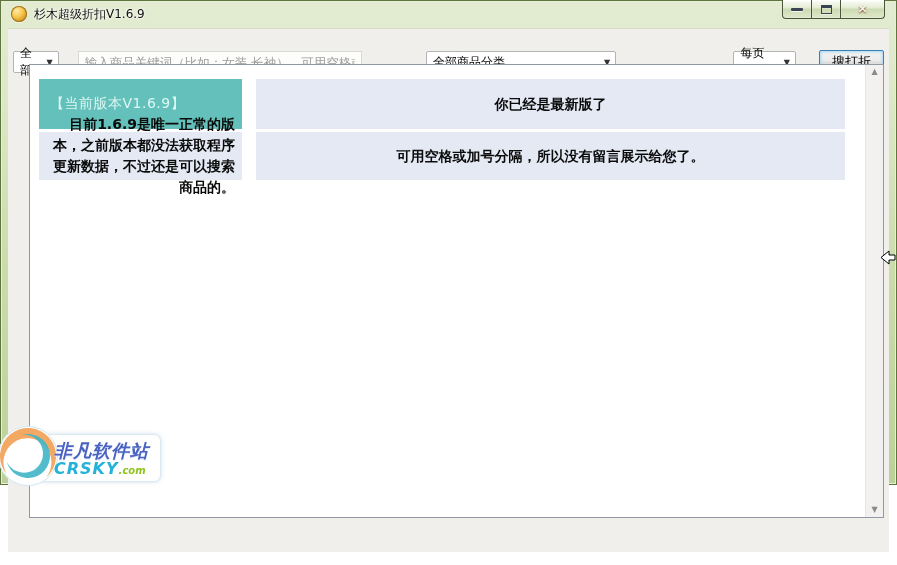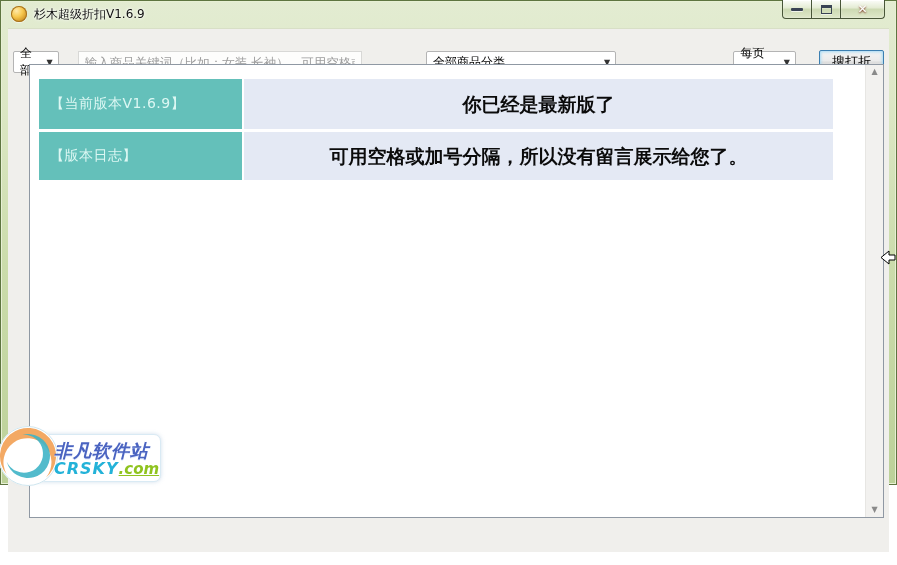--- a/index.html
+++ b/index.html
@@ -52,33 +52,33 @@
     border:1px solid #3c7fb1;background:linear-gradient(180deg,#f4f4f4 0%,#ebebeb 45%,#dddddd 50%,#e9e9e9 100%);
     box-shadow:inset 0 0 3px 1px #a6d9f4;font-family:"DejaVu Sans","Liberation Sans",sans-serif;}
 
   
   .browser-panel{position:absolute;left:21px;top:36px;width:855px;height:454px;background:#fff;border:1px solid #8f98a3;}
   .scrollbar{position:absolute;right:0;top:0;bottom:0;width:18px;background:#f2f1ef;border-left:1px solid #e7e6e3;
     display:flex;flex-direction:column;justify-content:space-between;align-items:center;padding:3px 0;}
   .sb-arrow{font-size:8px;color:#8a8a8a;line-height:1;cursor:pointer;}
 
   .info-table{position:absolute;left:9px;top:14px;width:798px;display:grid;
-    grid-template-columns:203px 589px;grid-template-rows:50px 48px 69px;gap:3px 2px;}
+    grid-template-columns:203px 589px;grid-template-rows:50px 48px 69px;gap:3px 14px;}
   .cell-label{background:var(--teal);color:var(--teal-text);font-size:14px;display:flex;align-items:center;padding-left:11px;letter-spacing:.5px;}
-  .cell-content{background:var(--row-bg);color:#0b0b0b;font-weight:bold;font-size:19px;display:flex;align-items:center;justify-content:center;text-align:right;padding:0 7px;line-height:1.5;}
+  .cell-content{background:var(--row-bg);color:#0b0b0b;font-weight:bold;font-size:14px;display:flex;align-items:center;justify-content:center;text-align:right;padding:0 7px;line-height:1.5;}
 
   
   .watermark{position:absolute;left:0;bottom:0;width:164px;height:62px;z-index:60;}
   .wm-plate{position:absolute;left:13px;bottom:3px;width:148px;height:48px;background:#fff;border:1px solid #d9eaf4;border-radius:7px;
     box-shadow:0 0 4px rgba(120,160,200,.35);}
   .wm-circle{position:absolute;left:-3px;bottom:-4px;width:62px;height:66px;}
   .wm-text{position:absolute;left:54px;bottom:7px;width:106px;line-height:1.05;font-style:italic;white-space:nowrap;}
   .wm-site{display:block;color:#4a63c0;font-weight:bold;font-size:18px;letter-spacing:1px;text-shadow:0 1px 0 #dfe8ff;margin-top:23px;}
   .wm-domain{color:#23b2d8;font-weight:bold;font-size:16px;letter-spacing:1px;text-align:right;}
-  .wm-tld{color:#8fc31f;font-weight:bold;font-size:15px;text-decoration:underline;}
+  .wm-tld{color:#8fc31f;font-weight:bold;font-size:10px;}
 
   
   .cursor{position:absolute;left:880px;top:250px;z-index:70;}
 </style>
 </head>
 <body>
 
 <div class="window">
 
   <div class="titlebar">
@@ -117,21 +117,21 @@
         <span>每页20条</span>
         <span class="chev">▼</span>
       </div>
       <button class="search-btn">搜打折</button>
     </div>
 
     <div class="browser-panel">
       <div class="info-table">
         <div class="cell-label">【当前版本V1.6.9】</div>
         <div class="cell-content">你已经是最新版了</div>
-        <div class="cell-label">【版本日志】</div>
+        <div class="cell-content">目前1.6.9是唯一正常的版本，之前版本都没法获取程序更新数据，不过还是可以搜索商品的。</div>
         <div class="cell-content">可用空格或加号分隔，所以没有留言展示给您了。</div>
       </div>
       <div class="scrollbar">
         <span class="sb-arrow">▲</span>
         <span class="sb-arrow">▼</span>
       </div>
     </div>
 
   </div>
 

